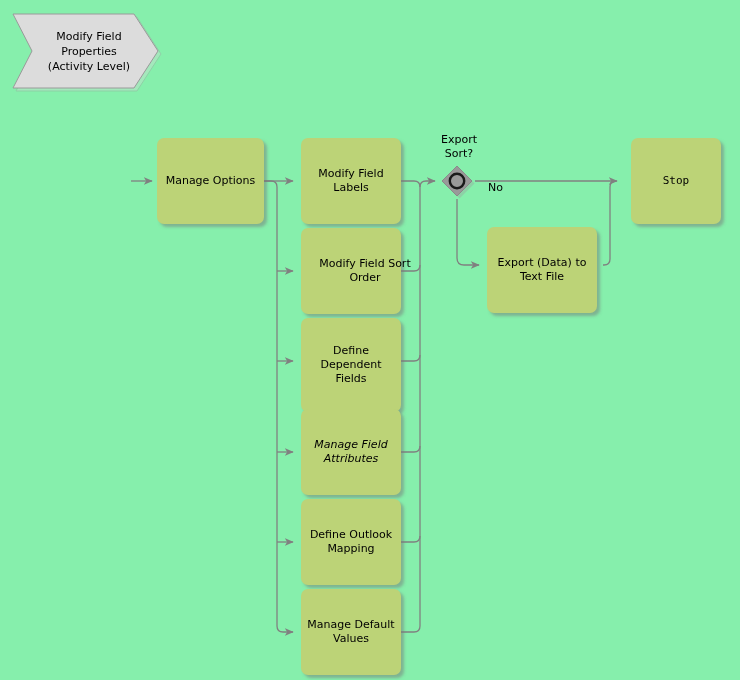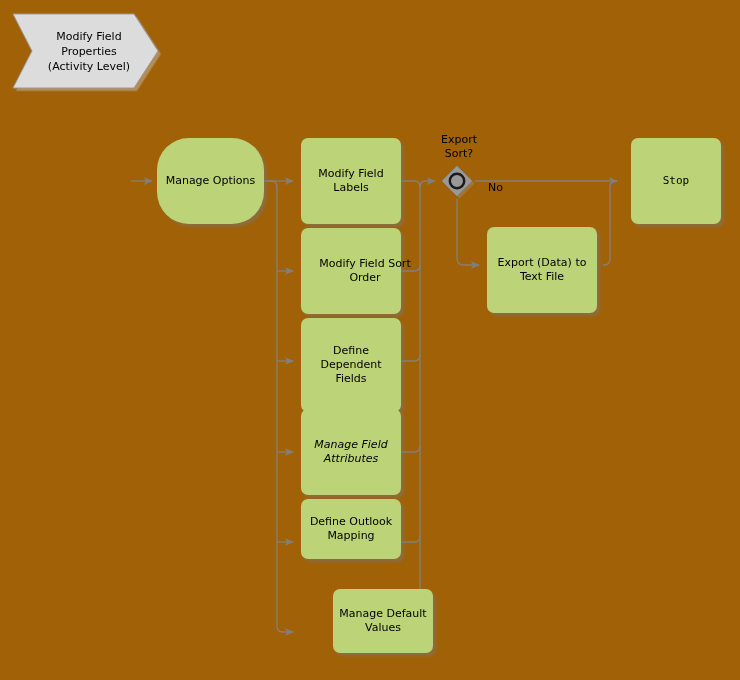--- a/index.html
+++ b/index.html
@@ -10,21 +10,21 @@
   body {
     width: 740px;
     height: 680px;
     font-family: "DejaVu Sans", sans-serif;
     overflow: hidden;
   }
   #canvas {
     position: relative;
     width: 740px;
     height: 680px;
-    background: #a16207;
+    background: #86efac;
   }
   #edges {
     position: absolute;
     left: 0;
     top: 0;
     width: 740px;
     height: 680px;
     pointer-events: none;
   }
 
@@ -140,21 +140,21 @@
     <svg width="152" height="84" viewBox="0 0 152 84">
       <path d="M3,3 L124,3 L148,40 L124,77 L3,77 L22,40 Z" fill="#dcdcdc" stroke="#9a9a9a" stroke-width="1" transform="translate(3,3)" opacity="0.35"></path>
       <path d="M3,3 L124,3 L148,40 L124,77 L3,77 L22,40 Z" fill="#dcdcdc" stroke="#9a9a9a" stroke-width="1"></path>
     </svg>
     <div class="banner-label">Modify Field
 Properties
 (Activity Level)</div>
   </div>
 
 
-  <div class="node" style="left:157px; top:138px; width:107px; height:86px;border-radius:32px;">
+  <div class="node" style="left:157px; top:138px; width:107px; height:86px;">
     <span class="node-label">Manage Options</span>
   </div>
 
   <div class="node" style="left:301px; top:138px; width:100px; height:86px;">
     <span class="node-label">Modify Field
 Labels</span>
   </div>
 
   <div class="node" style="left:301px; top:228px; width:100px; height:86px;padding-left:28px;">
     <span class="node-label">Modify Field Sort
@@ -165,26 +165,26 @@
     <span class="node-label">Define
 Dependent
 Fields</span>
   </div>
 
   <div class="node" style="left:301px; top:409px; width:100px; height:86px;font-style:italic;">
     <span class="node-label">Manage Field
 Attributes</span>
   </div>
 
-  <div class="node" style="left:301px; top:499px; width:100px; height:60px;">
+  <div class="node" style="left:301px; top:499px; width:100px; height:86px;">
     <span class="node-label">Define Outlook
 Mapping</span>
   </div>
 
-  <div class="node" style="left:301px; top:589px; width:100px; height:64px;margin-left:32px;">
+  <div class="node" style="left:301px; top:589px; width:100px; height:86px;">
     <span class="node-label">Manage Default
 Values</span>
   </div>
 
   <div class="node" style="left:487px; top:227px; width:110px; height:86px;">
     <span class="node-label">Export (Data) to
 Text File</span>
   </div>
 
   <div class="node mono" style="left:603px; top:138px; width:90px; height:86px;margin-left:28px;">

